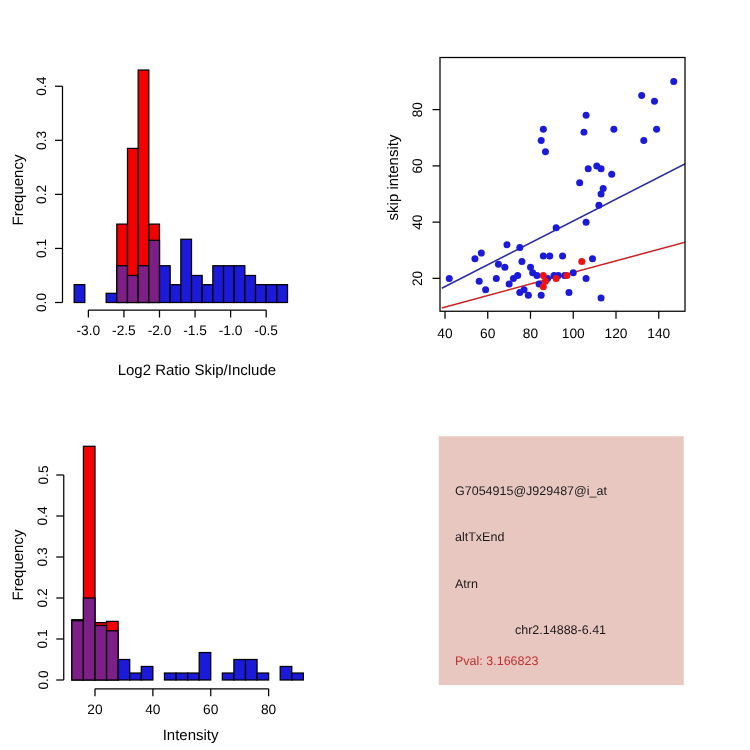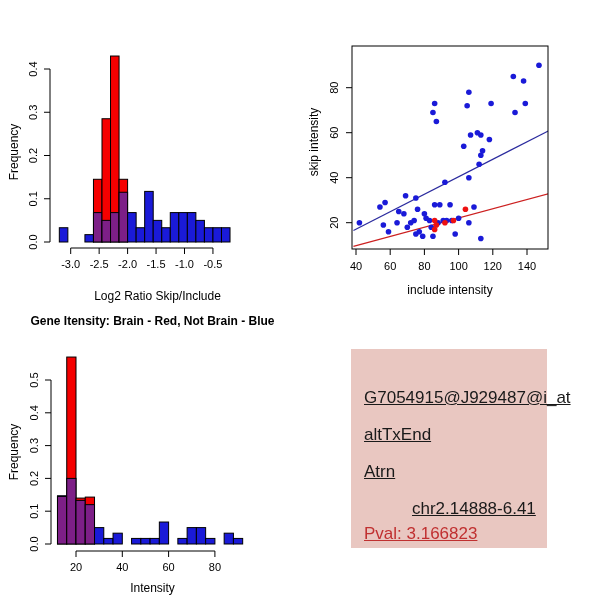--- a/index.html
+++ b/index.html
@@ -5,21 +5,21 @@
   * { margin:0; padding:0; box-sizing:border-box; }
   html,body { width:600px; height:600px; background:#ffffff;
               font-family:"Liberation Sans", sans-serif; }
   #app { position:relative; width:600px; height:600px; background:#ffffff; overflow:hidden; }
   #plots { position:absolute; left:0; top:0; }
   .ptitle { position:absolute; font-weight:bold; font-size:12px; text-align:center; color:#000; }
   .alab   { position:absolute; font-size:12px; text-align:center; color:#000; }
   .ylab   { position:absolute; font-size:12px; color:#000; white-space:nowrap;
             transform:translate(-50%,-50%) rotate(-90deg); }
   #infobox { position:absolute; }
-  .il { position:absolute; left:13px; font-size:17px; color:#1a1a1a; white-space:nowrap;text-decoration:underline; }
+  .il { position:absolute; left:13px; font-size:10px; color:#1a1a1a; white-space:nowrap; }
 </style>
 </head>
 <body>
 
 <div id="app">
 
   <svg id="plots" width="600" height="600">
       <rect x="59.31999999999999" y="227.7275" width="8.535" height="14.2725" fill="#1a1ad8" stroke="#000000" stroke-width="1"></rect>
       <rect x="84.925" y="234.6475" width="8.535" height="7.352500000000001" fill="#1a1ad8" stroke="#000000" stroke-width="1"></rect>
       <rect x="93.46" y="179.2875" width="8.535" height="62.7125" fill="#f50000" stroke="#000000" stroke-width="1"></rect>
@@ -197,24 +197,22 @@
       <text x="338" y="177.7" text-anchor="middle" font-size="11" fill="#000000" transform="rotate(-90 338 177.7)">40</text>
       <line x1="352" y1="132.7" x2="346" y2="132.7" stroke="#000000" stroke-width="1"></line>
       <text x="338" y="132.7" text-anchor="middle" font-size="11" fill="#000000" transform="rotate(-90 338 132.7)">60</text>
       <line x1="352" y1="87.69999999999999" x2="346" y2="87.69999999999999" stroke="#000000" stroke-width="1"></line>
       <text x="338" y="87.69999999999999" text-anchor="middle" font-size="11" fill="#000000" transform="rotate(-90 338 87.69999999999999)">80</text>
     </svg>
 
   <div class="alab" style="left:20px; top:277px; width:275px;margin-top:12px;">Log2 Ratio Skip/Include</div>
   <div class="ylab" style="left:14px; top:152px;">Frequency</div>
 
-  <div class="alab" style="left:305px; top:283px; width:290px;">include intensity</div>
   <div class="ylab" style="left:314px; top:142px;">skip intensity</div>
 
-  <div class="ptitle" style="left:10px; top:314px; width:285px;">Gene Itensity: Brain - Red, Not Brain - Blue</div>
   <div class="alab" style="left:10px; top:581px; width:285px;text-align:center;">Intensity</div>
   <div class="ylab" style="left:14px; top:452px;">Frequency</div>
 
   <div id="infobox" style="left: 351px; top: 349px; width: 196px; height: 199px; background: rgb(233, 199, 193);">
     <div class="il" style="top:39px;">G7054915@J929487@i_at</div>
     <div class="il" style="top:76px;">altTxEnd</div>
     <div class="il" style="top:113px;">Atrn</div>
     <div class="il" style="top:150px;margin-left:48px;">chr2.14888-6.41</div>
     <div class="il" id="pvline" style="top: 175px; color: rgb(192, 48, 48);">Pval: 3.166823</div>
   </div>

